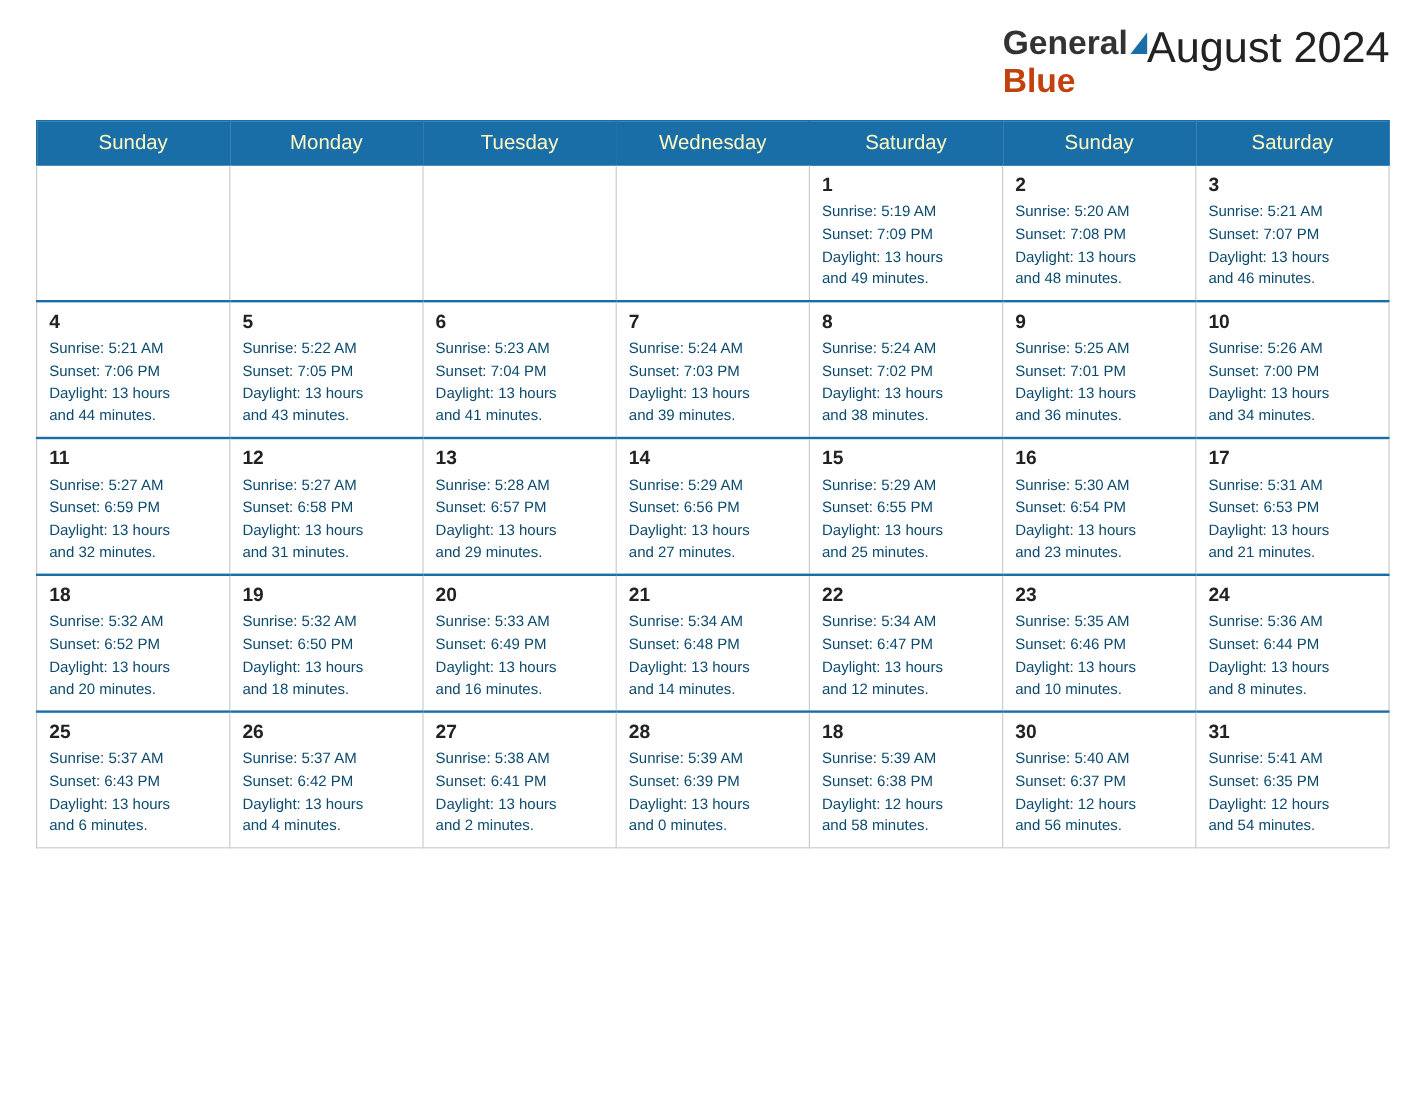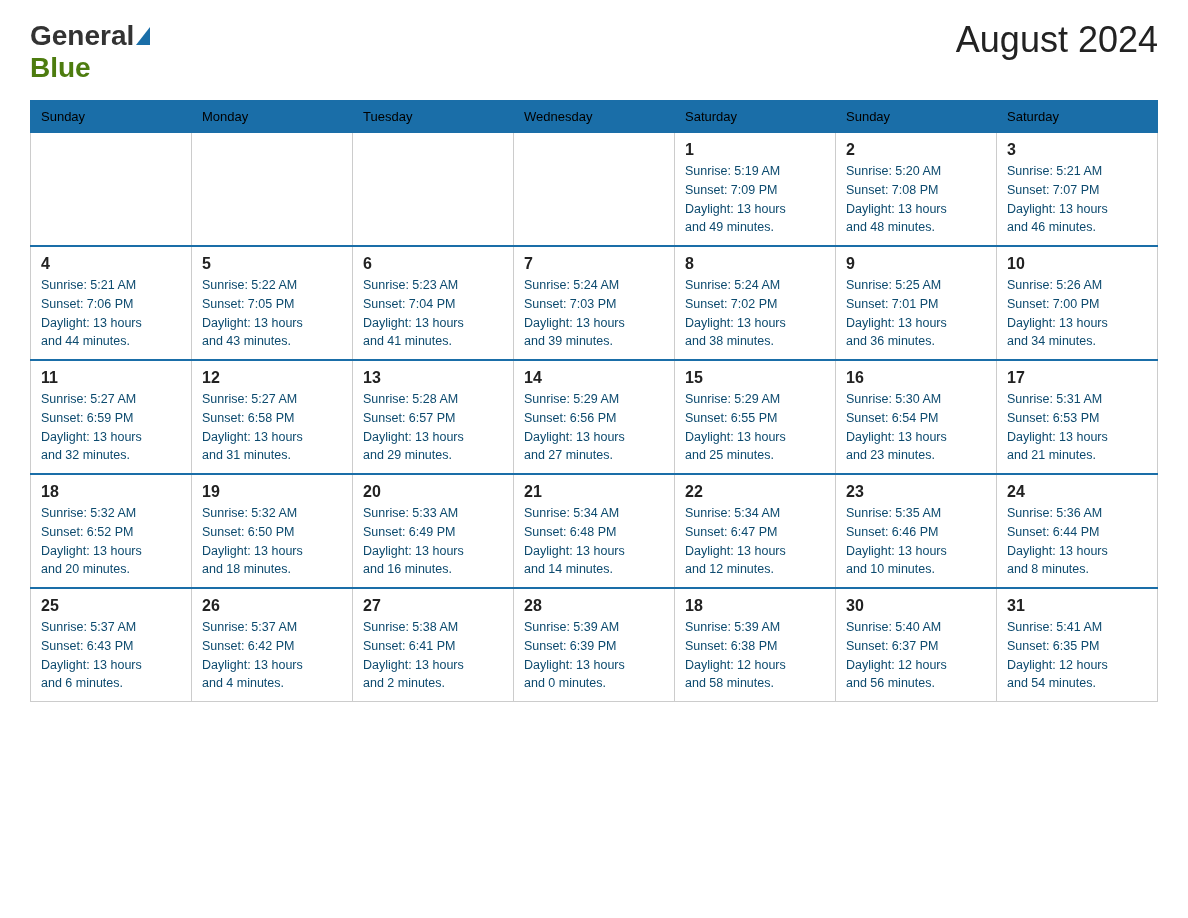--- a/index.html
+++ b/index.html
@@ -5,21 +5,21 @@
     * { margin: 0; padding: 0; box-sizing: border-box; }
     body {
       font-family: Arial, sans-serif;
       background: #fff;
       width: 1188px;
       min-height: 918px;
       padding: 20px 30px;
     }
     .header {
       display: flex;
-      justify-content: space-between;
+      justify-content: flex-end;
       align-items: flex-start;
       margin-bottom: 10px;
     }
     .logo {
       display: flex;
       flex-direction: column;
       align-items: flex-start;
     }
     .logo-text {
       font-size: 28px;
@@ -33,45 +33,45 @@
     .logo-triangle {
       display: inline-block;
       width: 0;
       height: 0;
       border-left: 14px solid transparent;
       border-right: 0px solid transparent;
       border-bottom: 18px solid #1a6ea8;
       margin-left: 2px;
       vertical-align: middle;
     }
-    .logo-blue { color: #4d7c0f; font-size: 28px; font-weight: bold; }
+    .logo-blue { color: #c2410c; font-size: 28px; font-weight: bold; }
     .title-block { text-align: right; }
     .month-title {
       font-size: 36px;
       font-weight: normal;
       color: #222;
       line-height: 1.1;
     }
     .location-title {
       font-size: 22px;
       color: #333;
       margin-top: 4px;
     }
     .calendar {
       width: 100%;
       border-collapse: collapse;
       margin-top: 16px;
     }
     .calendar th {
       background-color: #1a6ea8;
-      color: #000000;
-      font-size: 13px;
+      color: #fef9c3;
+      font-size: 17px;
       font-weight: normal;
       padding: 8px 10px;
-      text-align: left;
+      text-align: center;
       border: 1px solid #1a6ea8;
     }
     .calendar td {
       vertical-align: top;
       border: 1px solid #ccc;
       padding: 8px 10px;
       width: calc(100% / 7);
       min-height: 110px;
       font-size: 13px;
       color: #333;

